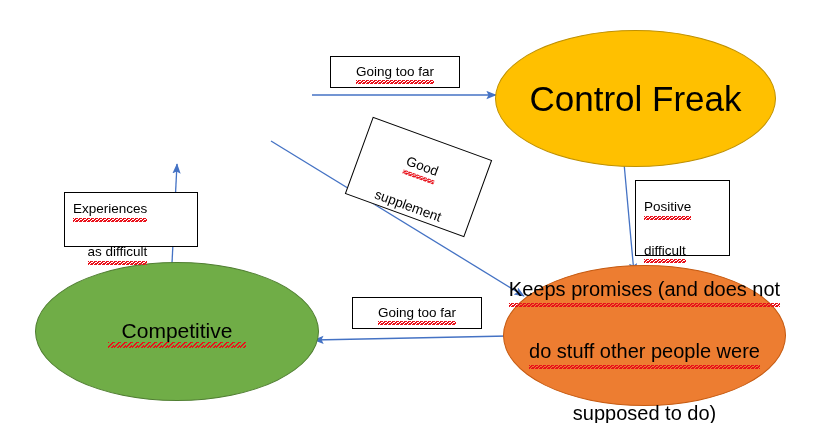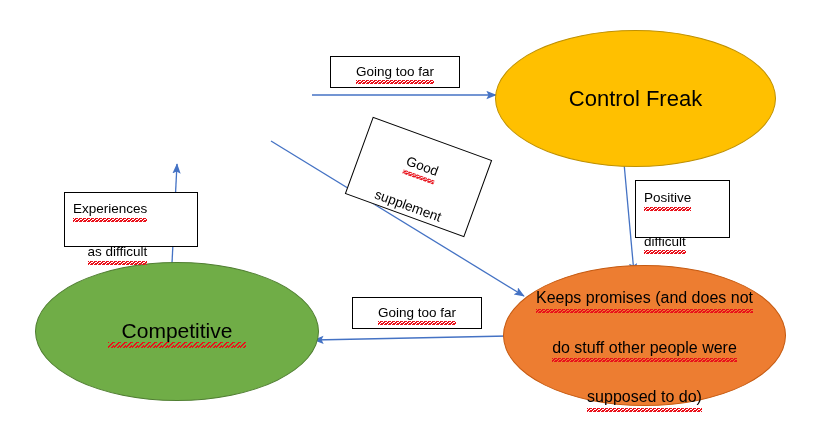--- a/index.html
+++ b/index.html
@@ -44,33 +44,33 @@
   #node-taking-the-lead {
     left: 35px; top: 26px; width: 279px; height: 137px;
     background: #4472C4;
     border: 1.5px solid #2F5597;
     font-size: 27px;
   }
   #node-control-freak {
     left: 495px; top: 30px; width: 281px; height: 137px;
     background: #FFC000;
     border: 1.5px solid #BF9000;
-    font-size: 22px;
+    font-size: 35px;
   }
   #node-competitive {
     left: 35px; top: 262px; width: 284px; height: 139px;
     background: #70AD47;
     border: 1.5px solid #507E32;
     font-size: 21px;
   }
   #node-keeps-promises {
     left: 503px; top: 265px; width: 283px; height: 141px;
     background: #ED7D31;
     border: 1.5px solid #C55A11;
-    font-size: 16px;
+    font-size: 20px;
     line-height: 1.55;
   }
   
   .label-box {
     position: absolute;
     background: #ffffff;
     border: 1px solid #000000;
     box-sizing: border-box;
     display: flex;
     align-items: center;
@@ -88,21 +88,21 @@
   #label-going-too-far-bottom {
     left: 352px; top: 297px; width: 130px; height: 32px;
   }
   #label-experiences-as-difficult {
     left: 64px; top: 192px; width: 134px; height: 55px;
     text-align: right;
     justify-content: flex-start;
     line-height: 1.6;
   }
   #label-positive-opposite {
-    left: 635px; top: 180px; width: 95px; height: 58px;
+    left: 635px; top: 180px; width: 95px; height: 76px;
     text-align: left;
     justify-content: flex-start;
     line-height: 1.6;
   }
   #label-good-supplement {
     left: 355px; top: 136px; width: 127px; height: 82px;
     transform: rotate(20deg);
     transform-origin: center center;
     text-align: center;
     justify-content: center;

